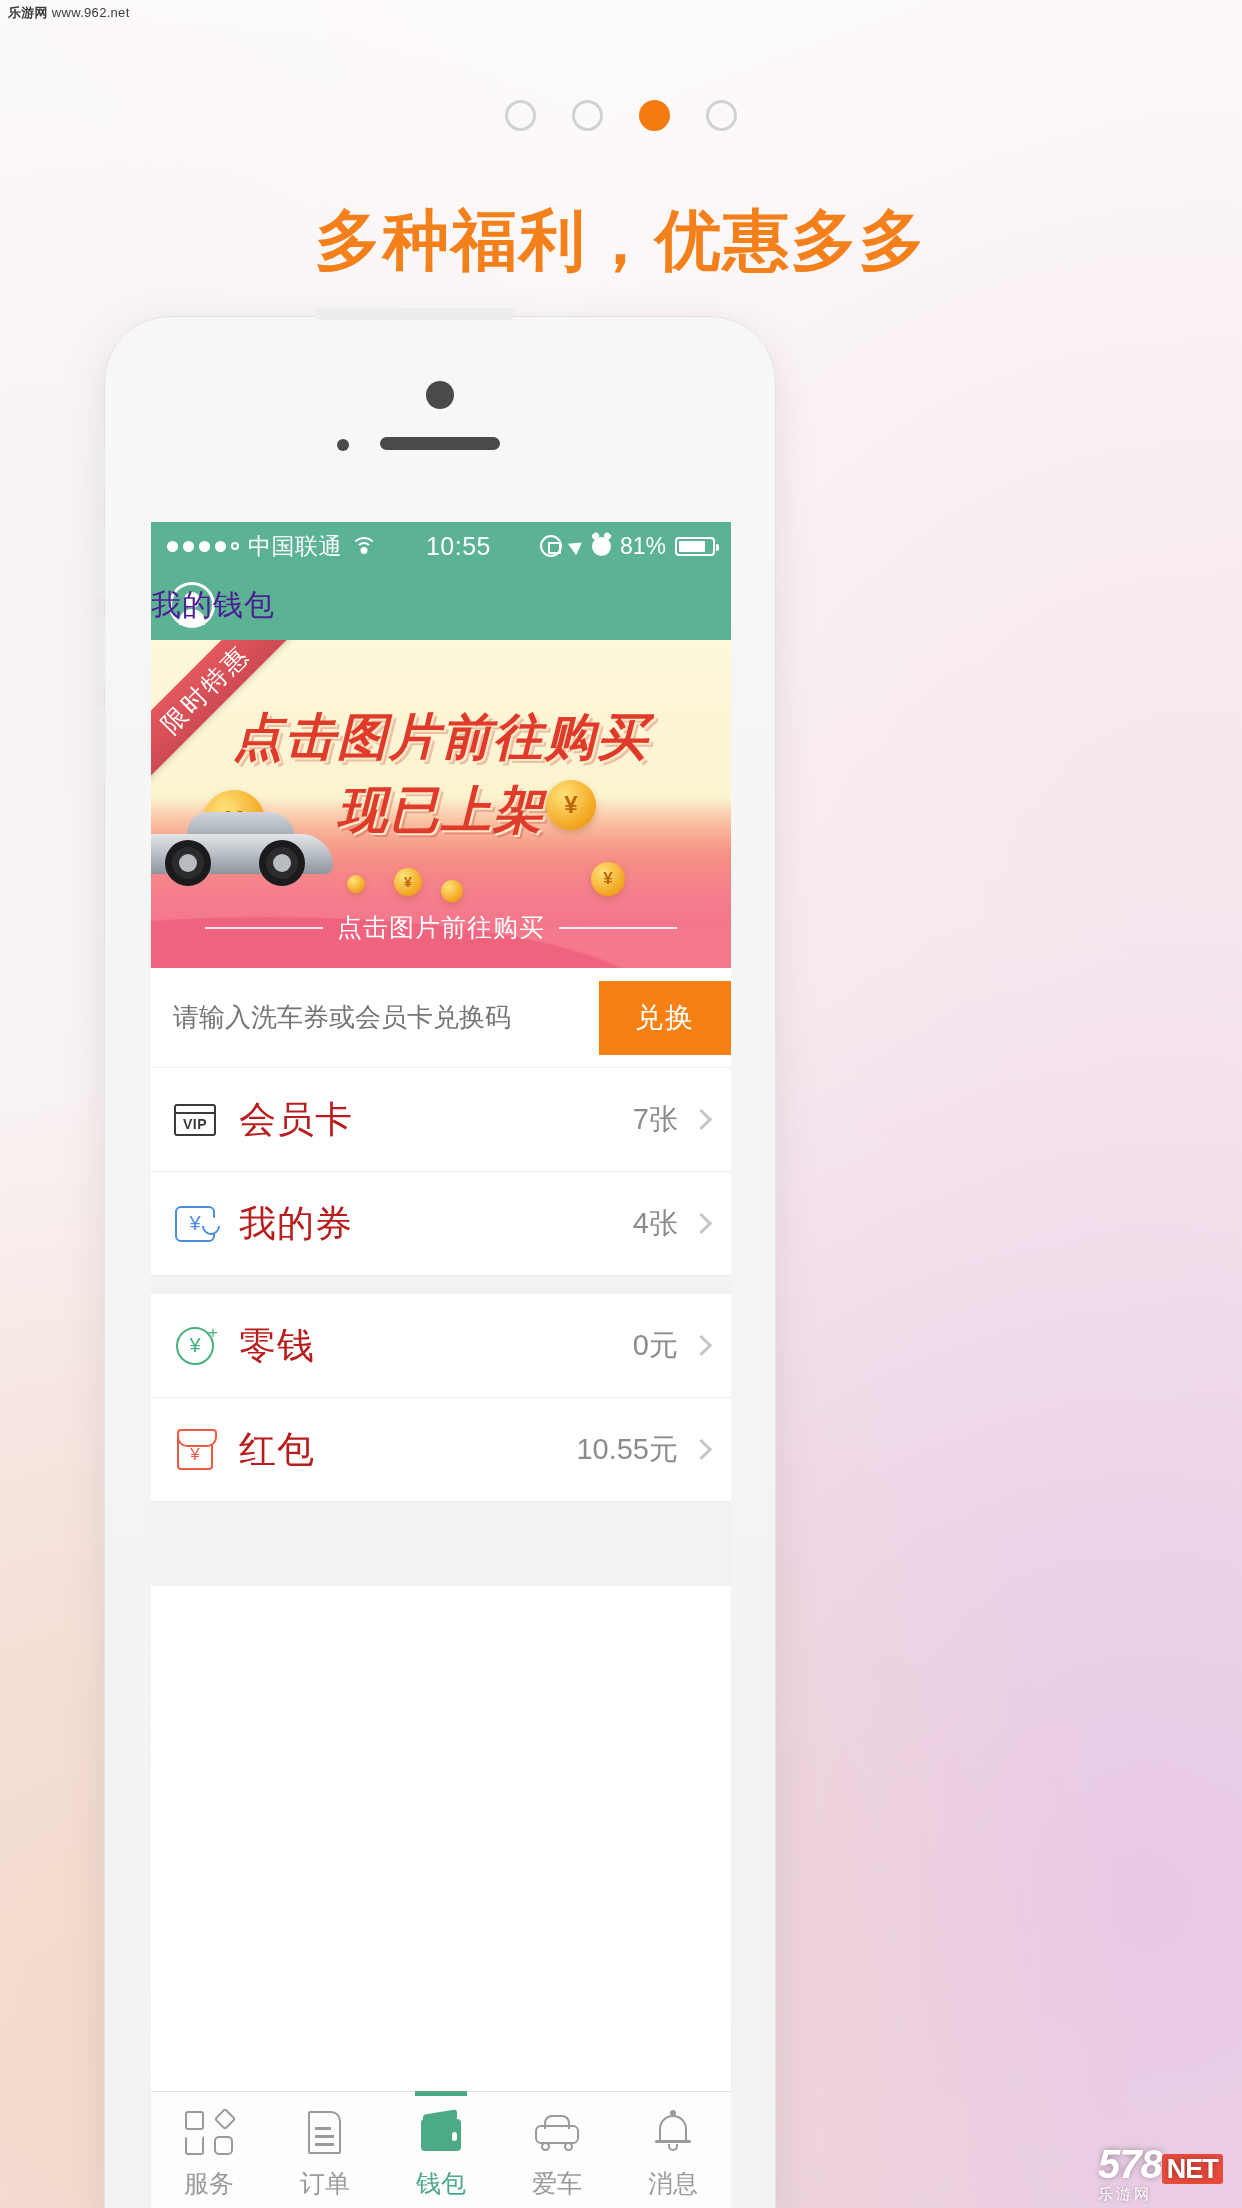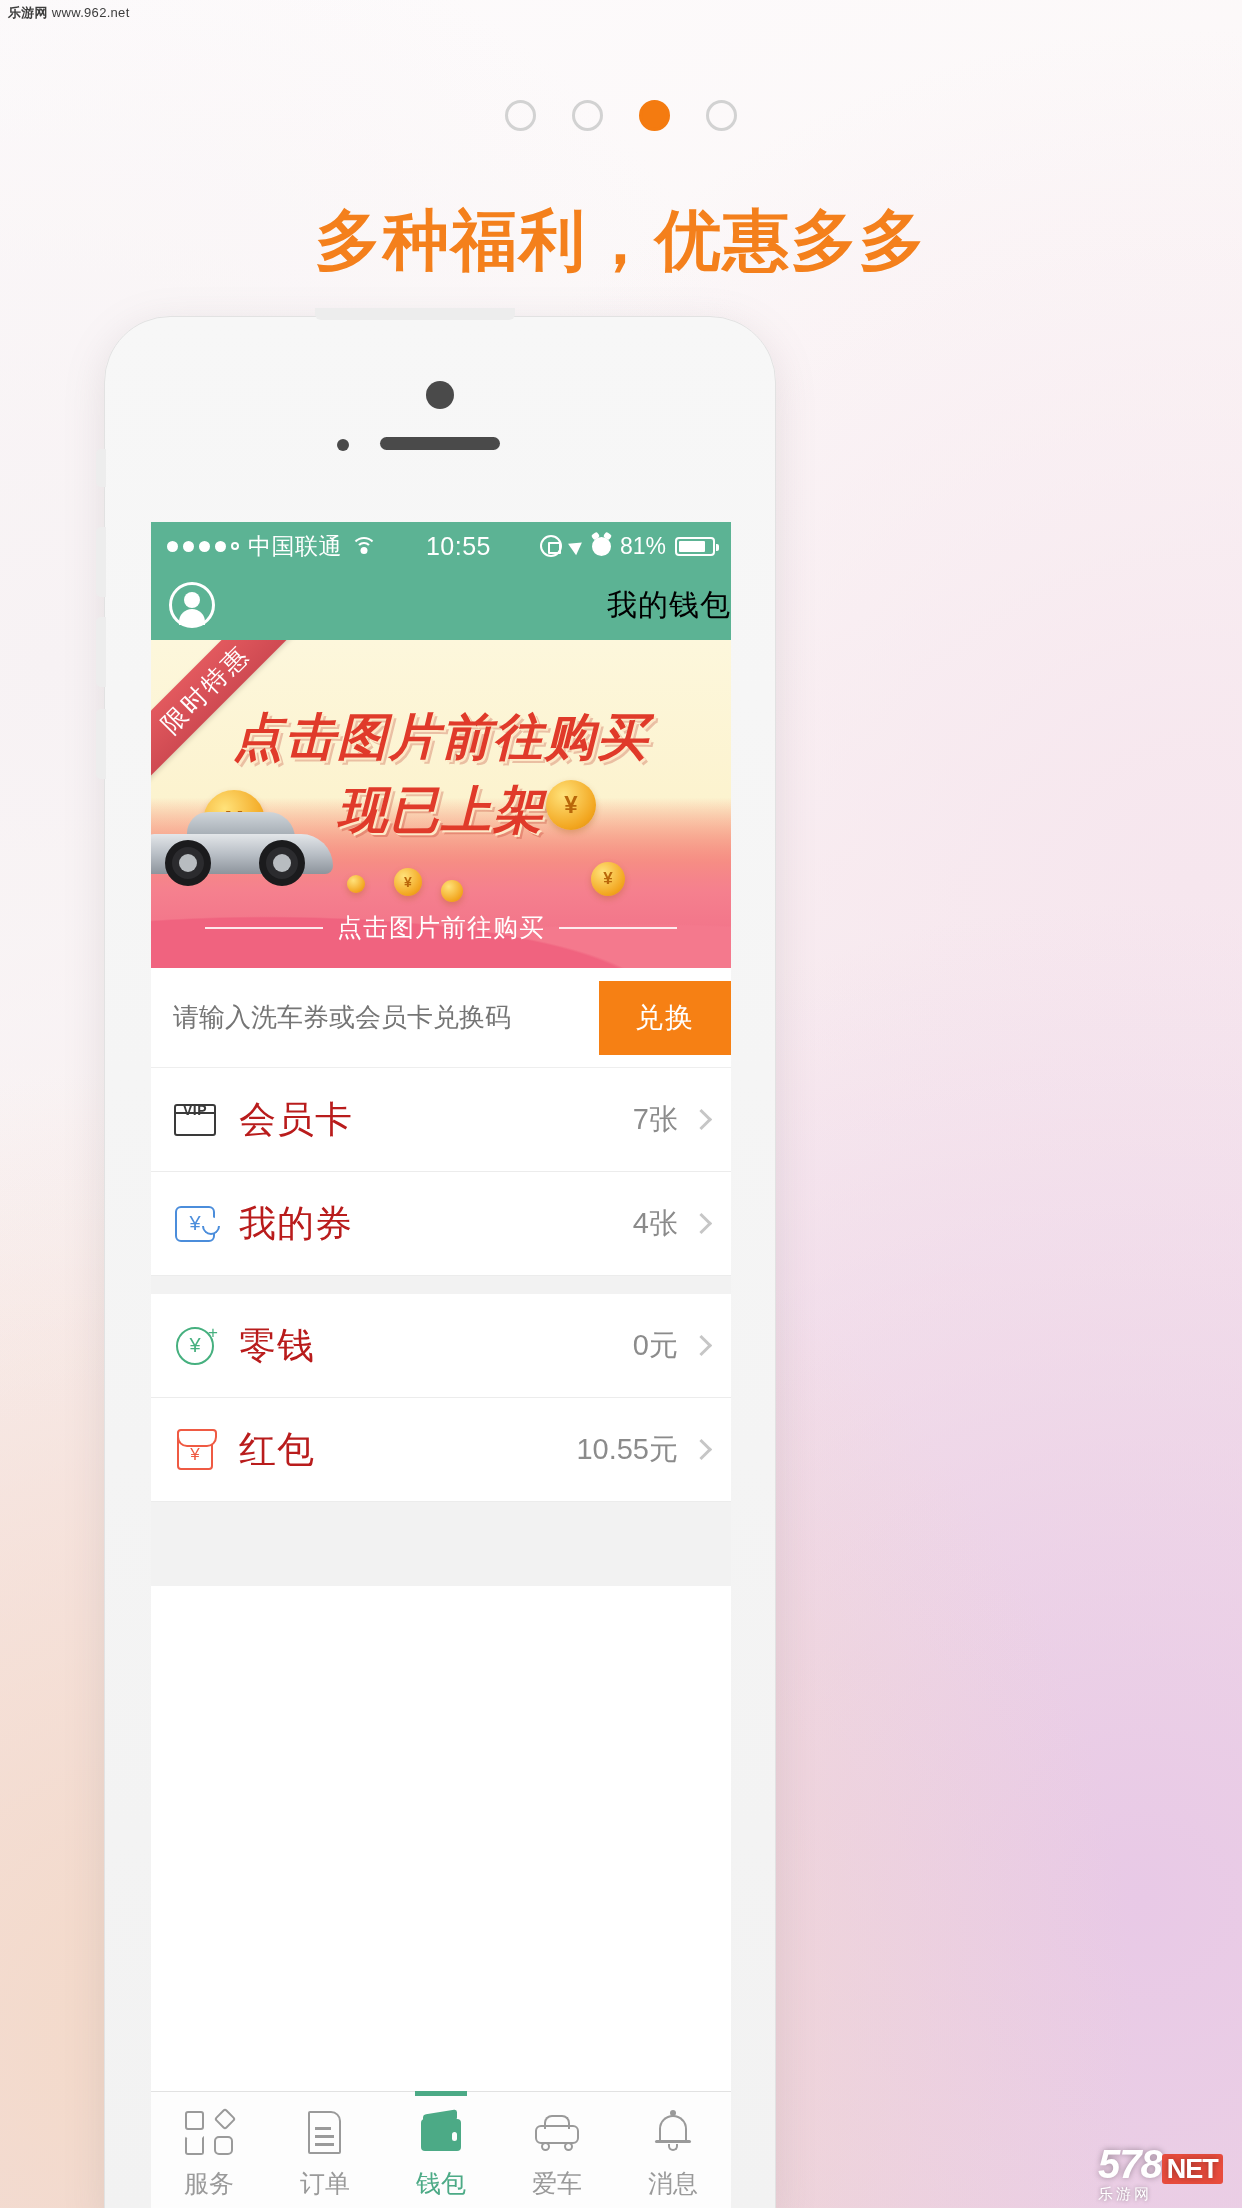--- a/index.html
+++ b/index.html
@@ -85,21 +85,21 @@
   .pct { font-size:23px; }
   .batt { width:40px; height:19px; border:2px solid #fff; border-radius:4px; position:relative; padding:2px; }
   .batt::after { content:""; position:absolute; right:-6px; top:5px; width:3px; height:7px; background:#fff; border-radius:0 2px 2px 0; }
   .batt i { display:block; height:100%; width:81%; background:#fff; border-radius:1px; }
 
   
   .navbar { height:70px; background:#5cb394; display:flex; align-items:center; padding:0 18px; position:relative; }
   .avatar { width:46px; height:46px; border:3px solid #fff; border-radius:50%; position:relative; }
   .avatar::before { content:""; position:absolute; left:50%; top:7px; margin-left:-8px; width:16px; height:16px; border-radius:50%; background:#fff; }
   .avatar::after { content:""; position:absolute; left:50%; bottom:0; margin-left:-13px; width:26px; height:16px; border-radius:13px 13px 0 0; background:#fff; }
-  .nav-title { position:absolute; left:0; width:100%; text-align:right; color:#000000; font-size:30px; letter-spacing:1px; }
+  .nav-title { position:absolute; left:0; width:100%; text-align:left; color:#4c1d95; font-size:30px; letter-spacing:1px; }
 
   
   .banner { position:relative; width:100%; height:328px; overflow:hidden;
     background:linear-gradient(180deg,#fdf7dc 0%,#fcf3cf 48%,#f8a86f 68%,#f2748c 100%); }
   .banner .hills { position:absolute; left:0; bottom:0; width:100%; height:170px;
     background:
       radial-gradient(ellipse 120% 90% at 20% 120%, #f0637f 0%, #f0637f 55%, rgba(240,99,127,0) 56%),
       radial-gradient(ellipse 130% 100% at 85% 135%, #f4798d 0%, #f4798d 60%, rgba(244,121,141,0) 61%),
       linear-gradient(180deg, rgba(248,150,110,0) 0%, #f5808e 55%, #f06a86 100%); }
   .ribbon { position:absolute; left:-66px; top:26px; width:240px; height:46px; background:linear-gradient(180deg,#e2595e,#cf4a52); transform:rotate(-45deg); display:flex; align-items:center; justify-content:center; color:#fff; font-size:25px; letter-spacing:3px; box-shadow:0 2px 5px rgba(0,0,0,.14); }
@@ -132,21 +132,21 @@
   .gap { height:18px; background:#f2f2f2; }
 
   
   .row { height:104px; background:#fff; display:flex; align-items:center; padding:0 22px; border-bottom:1px solid #ececec; }
   .row:last-child { border-bottom:none; }
   .row .r-icon { width:44px; height:44px; margin-right:22px; display:flex; align-items:center; justify-content:center; }
   .row .r-label { font-size:37px; color:#b91c1c; letter-spacing:1px; flex:1; }
   .row .r-value { font-size:29px; color:#8b8b8b; margin-right:16px; }
   .chev { width:15px; height:15px; border-right:3px solid #c6c6c6; border-bottom:3px solid #c6c6c6; transform:rotate(-45deg); }
 
-  .ic-vip { width:42px; height:32px; border:2.5px solid #3a3a3a; border-radius:3px; position:relative; font-size:14px; font-weight:bold; color:#3a3a3a; display:flex; align-items:flex-end; justify-content:center; padding-bottom:16px; letter-spacing:.5px; }
+  .ic-vip { width:42px; height:32px; border:2.5px solid #3a3a3a; border-radius:3px; position:relative; font-size:14px; font-weight:bold; color:#3a3a3a; display:flex; align-items:flex-end; justify-content:center; padding-bottom:2px; letter-spacing:.5px; }
   .ic-vip::before { content:""; position:absolute; left:0; top:6px; width:100%; height:2px; background:#3a3a3a; }
   .ic-ticket { width:40px; height:36px; border:2.5px solid #4b8ddb; border-radius:6px; color:#4b8ddb; font-size:20px; display:flex; align-items:center; justify-content:center; position:relative; }
   .ic-ticket::after { content:""; position:absolute; right:-7px; top:9px; width:14px; height:14px; border-radius:50%; background:#fff; border:2.5px solid #4b8ddb; border-left-color:transparent; border-top-color:transparent; transform:rotate(45deg); }
   .ic-coin-g { width:38px; height:38px; border:2.5px solid #46b07f; border-radius:50%; color:#46b07f; font-size:20px; display:flex; align-items:center; justify-content:center; position:relative; }
   .ic-coin-g::after { content:"+"; position:absolute; right:-6px; top:-6px; font-size:17px; color:#46b07f; }
   .ic-redpkt { width:36px; height:40px; border:2.5px solid #ef5a43; border-radius:4px; position:relative; color:#ef5a43; font-size:17px; display:flex; align-items:flex-end; justify-content:center; padding-bottom:3px; }
   .ic-redpkt::before { content:""; position:absolute; left:-2.5px; top:-2.5px; width:36px; height:14px; border:2.5px solid #ef5a43; border-radius:4px 4px 10px 10px; background:#fff; }
 
   .filler { background:#f2f2f2; height:84px; }
 

